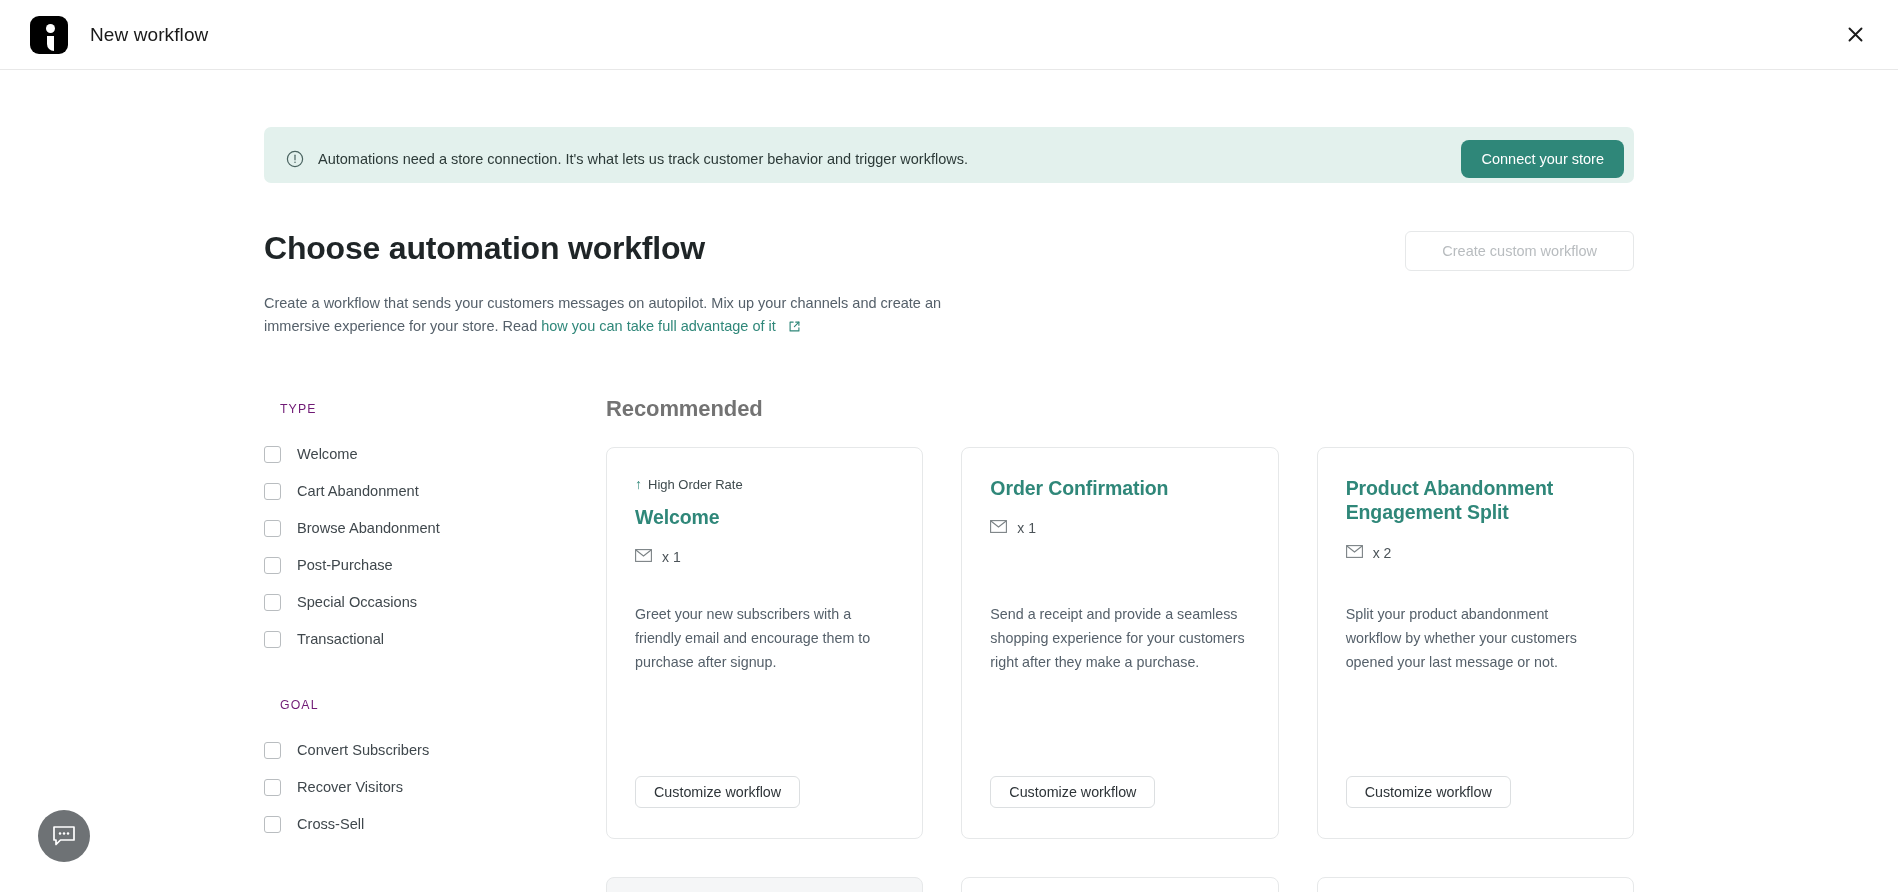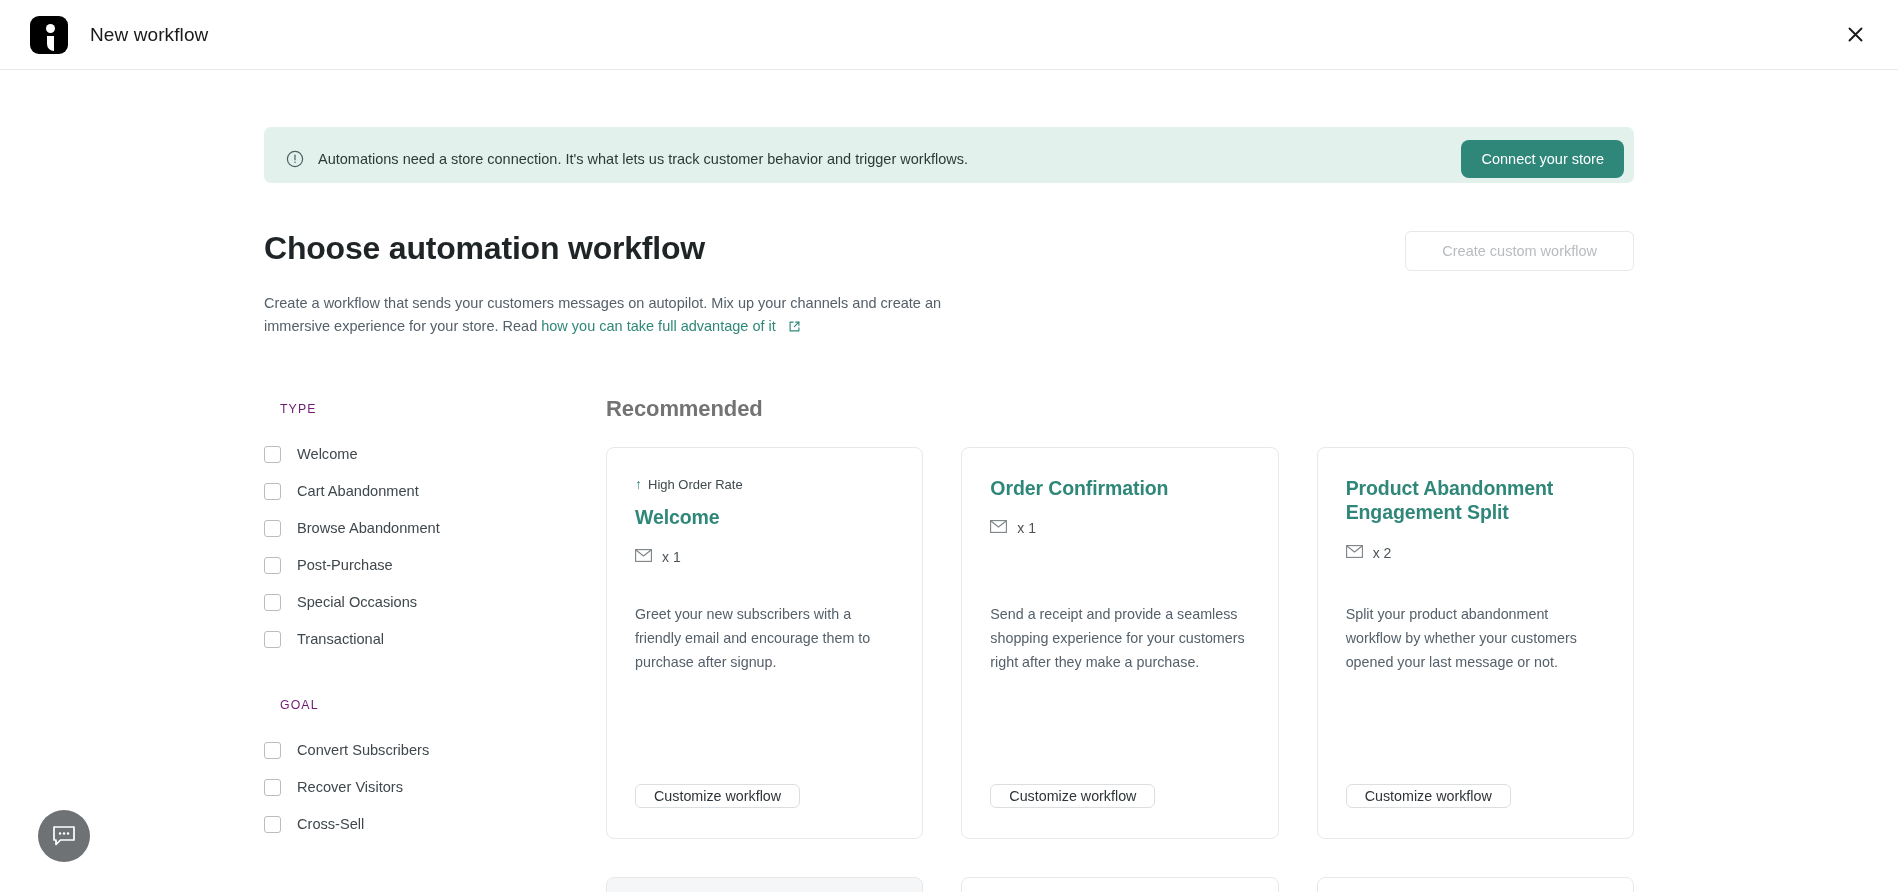--- a/index.html
+++ b/index.html
@@ -242,21 +242,21 @@
     color: #55606a;
     margin-top: 22px;
     flex: 1 1 auto;
   }
   .btn-secondary {
     align-self: flex-start;
     background: #ffffff;
     color: #2e3438;
     border: 1px solid #dcdfe1;
     border-radius: 6px;
-    height: 24px;
+    height: 32px;
     padding: 0 18px;
     font-size: 14.3px;
     font-family: inherit;
     cursor: pointer;
     white-space: nowrap;
   }
   .card-grid.next-row { margin-top: 38px; }
   .card.peek { min-height: 40px; }
 
   

